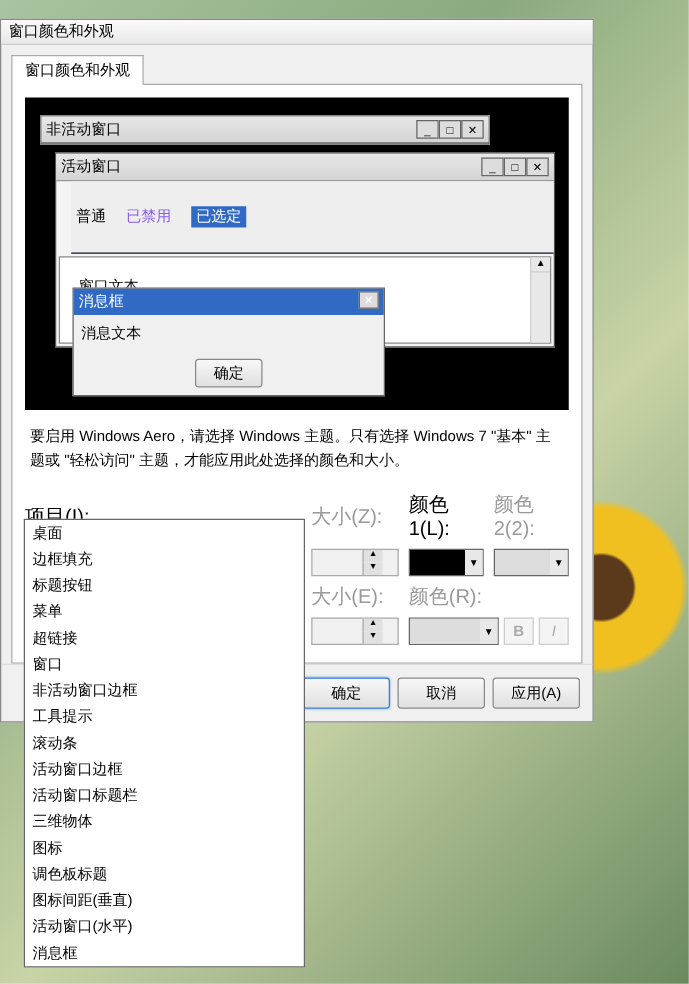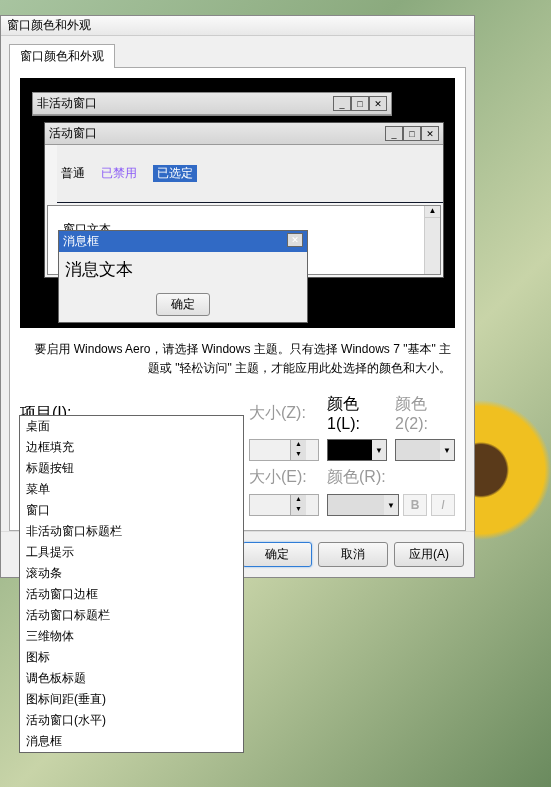--- a/index.html
+++ b/index.html
@@ -137,35 +137,34 @@
       border: 1px solid #666;
     }
     .msgbox-title {
       background: #316ac5;
       color: #fff;
       padding: 2px 4px;
       display: flex;
       font-size: 12px;
     }
     .msgbox-title span:first-child { flex: 1; }
-    .msgbox-body { padding: 6px; font-size: 17px; }
+    .msgbox-body { padding: 6px; font-size: 12px; }
     .msgbox-btns { text-align: center; padding: 6px; }
     .btn {
       background: linear-gradient(#f8f8f8, #e0e0e0);
       border: 1px solid #888;
       padding: 2px 14px;
       font-size: 12px;
       cursor: pointer;
       border-radius: 3px;
     }
     .info-text {
       padding: 12px 4px;
       font-size: 12px;
       line-height: 1.6;
-      text-align: right;
     }
     .form-area {
       display: grid;
       grid-template-columns: 1fr 70px 60px 60px;
       gap: 6px 8px;
       align-items: center;
       padding: 4px 0;
     }
     .form-label { font-size: 16px; }
     .form-label.disabled { color: #999; }
@@ -379,22 +378,23 @@
     <button class="dialog-btn"><span>取消</span></button>
     <button class="dialog-btn"><span>应用(A)</span></button>
   </div>
 </div>
 
 <div class="dropdown-list" id="dropdown">
     <div class="dropdown-item">桌面</div>
     <div class="dropdown-item">边框填充</div>
     <div class="dropdown-item">标题按钮</div>
     <div class="dropdown-item">菜单</div>
+    <div class="dropdown-item">超链接</div>
     <div class="dropdown-item">窗口</div>
-    <div class="dropdown-item">非活动窗口标题栏</div>
+    <div class="dropdown-item">非活动窗口边框</div>
     <div class="dropdown-item">工具提示</div>
     <div class="dropdown-item">滚动条</div>
     <div class="dropdown-item">活动窗口边框</div>
     <div class="dropdown-item">活动窗口标题栏</div>
     <div class="dropdown-item">三维物体</div>
     <div class="dropdown-item">图标</div>
     <div class="dropdown-item">调色板标题</div>
     <div class="dropdown-item">图标间距(垂直)</div>
     <div class="dropdown-item">活动窗口(水平)</div>
     <div class="dropdown-item">消息框</div>

